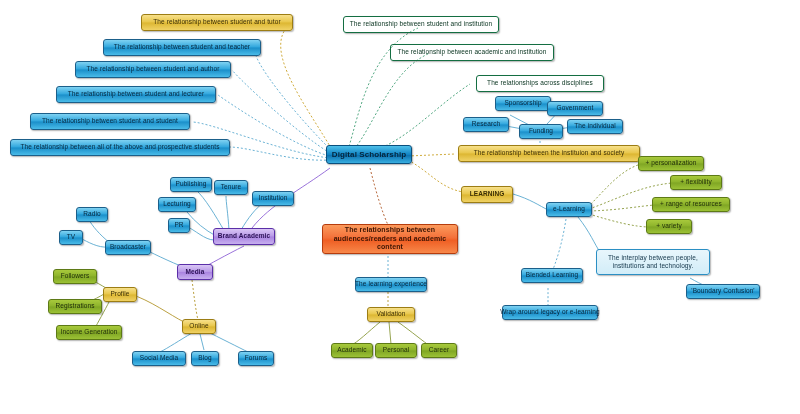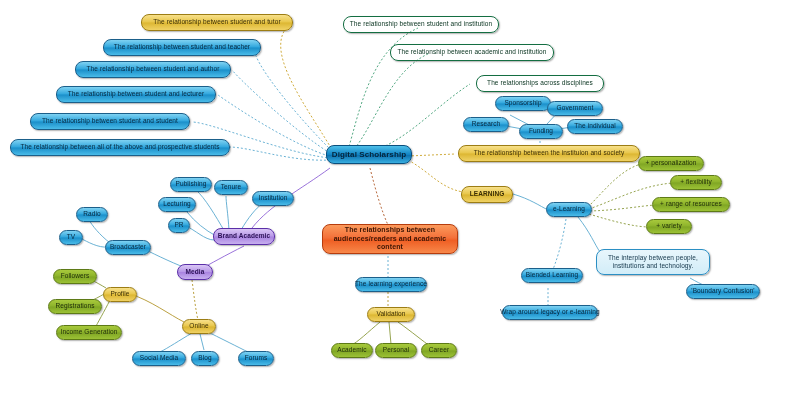--- a/index.html
+++ b/index.html
@@ -4,21 +4,21 @@
 <style>
   html,body{margin:0;padding:0;background:#ffffff;}
   body{font-family:"Liberation Sans",sans-serif;}
   #canvas{position:relative;width:800px;height:414px;background:#ffffff;overflow:hidden;}
   #links{position:absolute;left:0;top:0;width:800px;height:414px;}
   .node{
     position:absolute;
     box-sizing:border-box;
     display:flex;align-items:center;justify-content:center;
     text-align:center;
-    border-radius:8px;
+    border-radius:3px;
     border:1px solid #2b6ca3;
     font-size:6.5px;
     line-height:1.25;
     color:#10243a;
     padding:2px 5px;
     white-space:nowrap;
     box-shadow:1px 1px 1.5px rgba(0,0,0,.30);
     letter-spacing:.1px;
   }
   .node.wrap{white-space:normal;}

